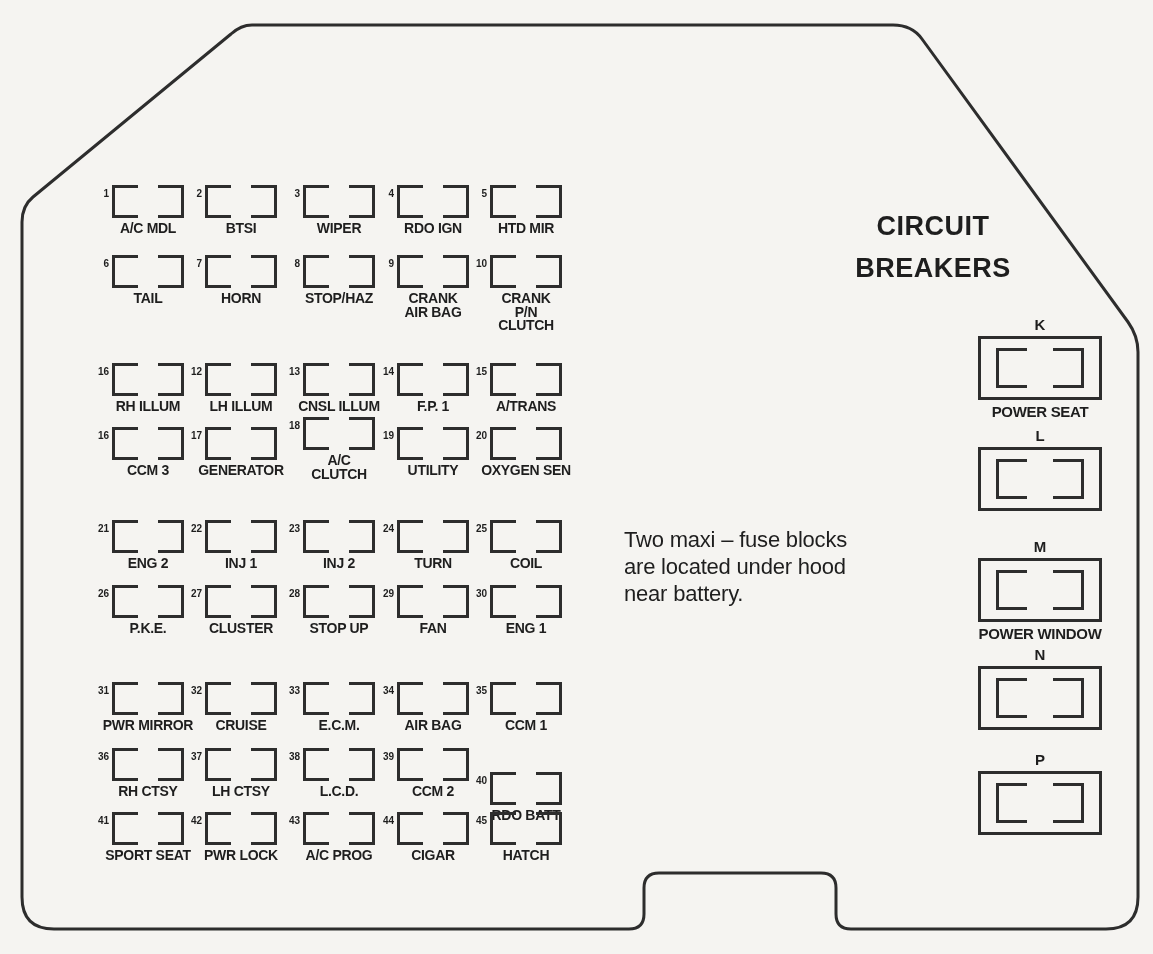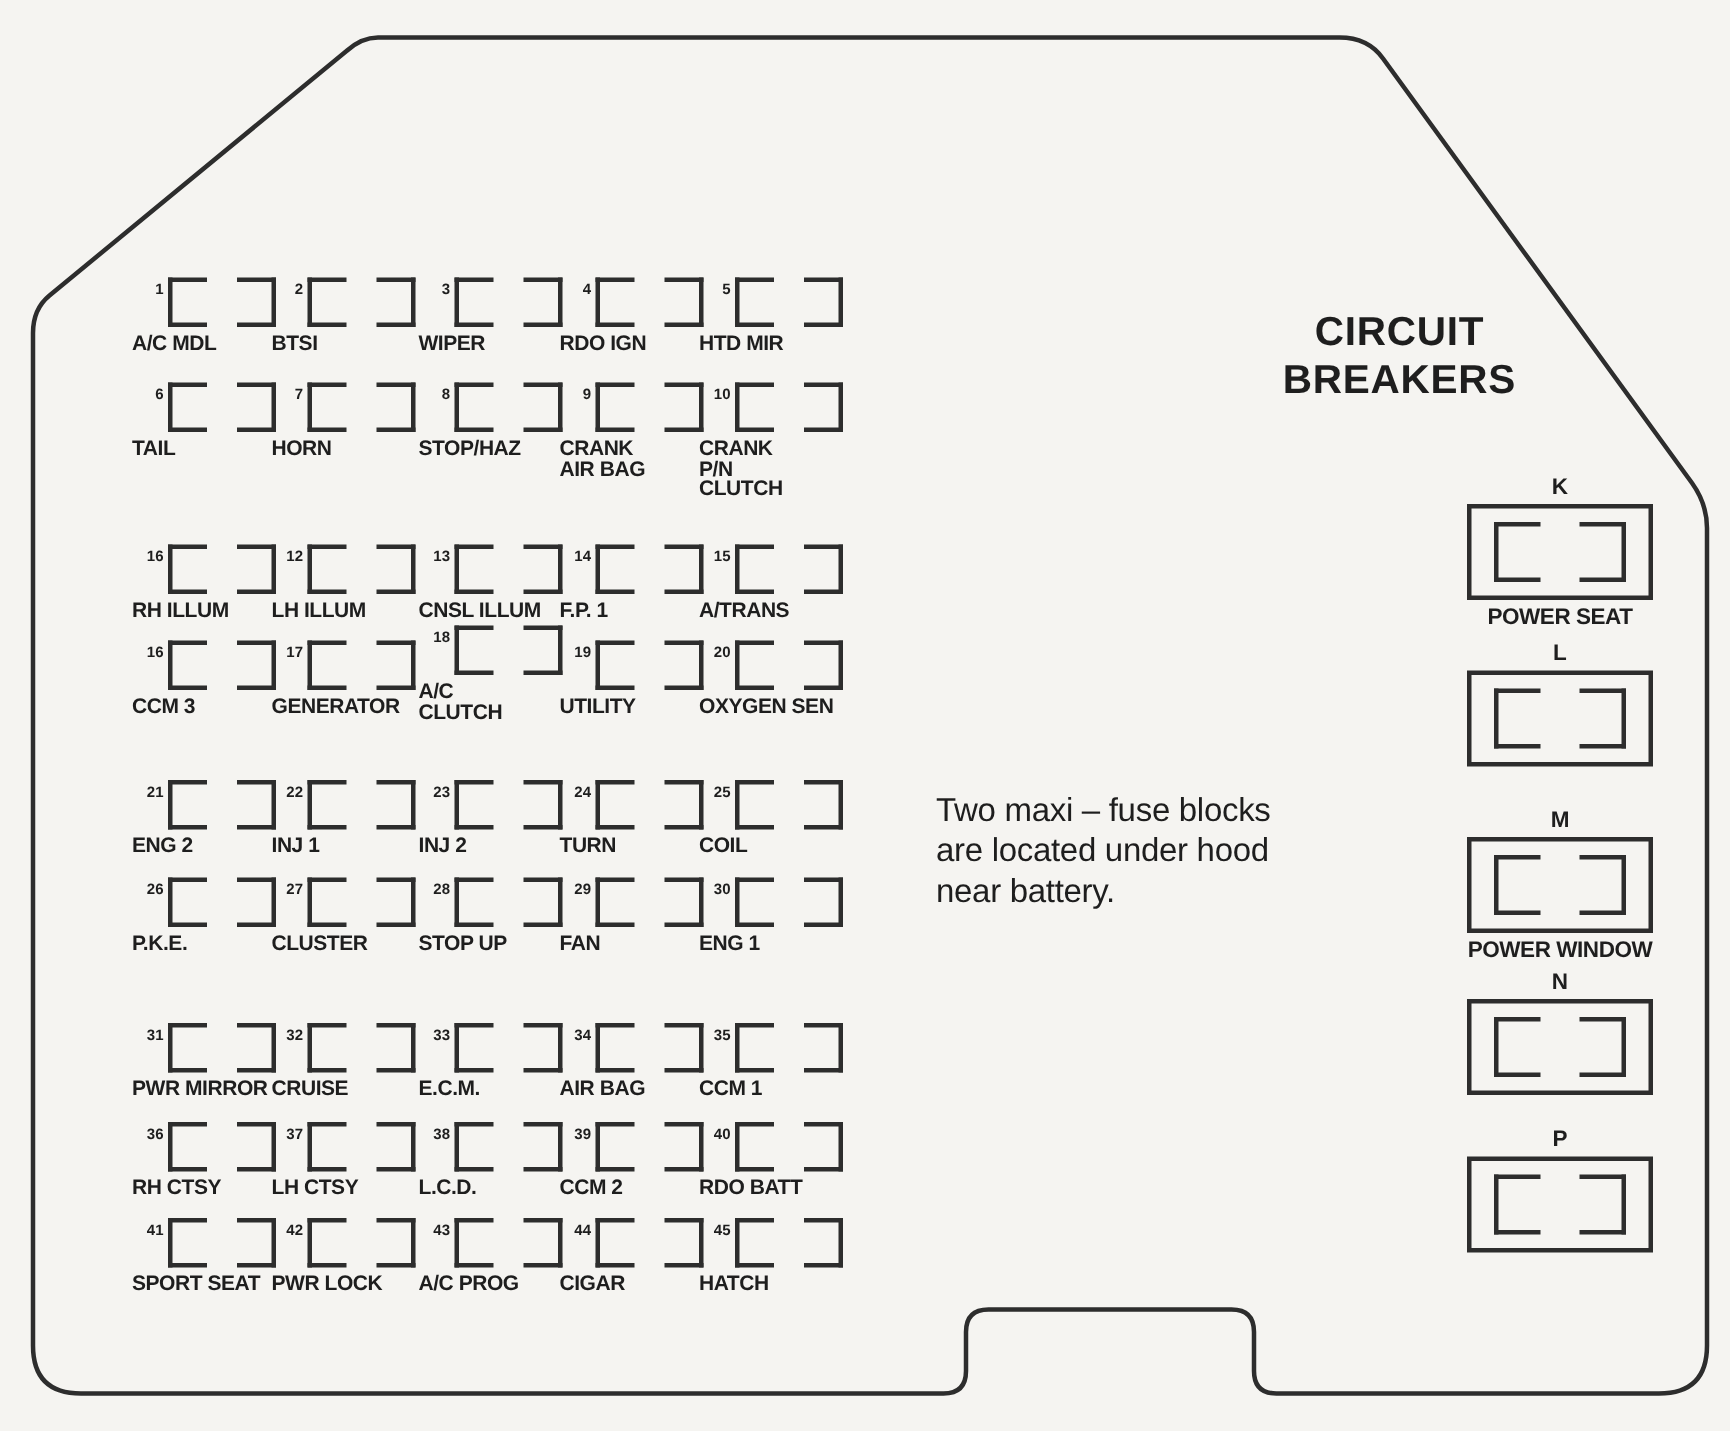--- a/index.html
+++ b/index.html
@@ -25,21 +25,21 @@
   .clip.right{border-left:none;}
   .fuse .clip{position:absolute;top:0;}
   .fuse .clip.left{left:0;}
   .fuse .clip.right{left:46px;}
   .fnum{
     position:absolute;left:-21px;top:4px;width:18px;
     text-align:right;font-size:10px;font-weight:bold;line-height:10px;
   }
   .flabel{
     position:absolute;top:37px;left:-24px;width:120px;
-    font-size:14px;font-weight:bold;
+    text-align:center;font-size:14px;font-weight:bold;
     line-height:13.5px;white-space:pre;letter-spacing:-0.3px;
   }
 
   
   .breaker{position:absolute;left:978px;width:124px;}
   .bletter{
     position:absolute;top:-20px;left:0;width:100%;text-align:center;
     font-size:15px;font-weight:bold;
   }
   .brect{
@@ -48,21 +48,21 @@
   }
   .brect .clip{width:31px;height:40px;}
   .bsub{
     position:absolute;top:67px;left:-23px;width:170px;text-align:center;
     font-size:15px;font-weight:bold;white-space:pre;letter-spacing:-0.3px;
   }
 
   
   .title{
     position:absolute;left:828px;top:205px;width:210px;
-    text-align:center;font-size:27px;font-weight:bold;line-height:32px;
+    text-align:center;font-size:27px;font-weight:bold;line-height:42px;
     white-space:pre;letter-spacing:0.5px;
   }
   .note{
     position:absolute;left:624px;top:526px;
     font-size:22px;font-weight:normal;line-height:27px;white-space:pre;
     letter-spacing:-0.2px;
   }
 </style>
 </head>
 <body>
@@ -324,21 +324,21 @@
       <span class="clip left"></span>
       <span class="clip right"></span>
       <span class="flabel">L.C.D.</span>
     </div>
     <div class="fuse" style="left: 397px; top: 748px;">
       <span class="fnum">39</span>
       <span class="clip left"></span>
       <span class="clip right"></span>
       <span class="flabel">CCM 2</span>
     </div>
-    <div class="fuse" style="left: 490px; top: 748px;">
+    <div class="fuse" style="left: 490px; top: 772px;">
       <span class="fnum">40</span>
       <span class="clip left"></span>
       <span class="clip right"></span>
       <span class="flabel">RDO BATT</span>
     </div>
     <div class="fuse" style="left: 112px; top: 812px;">
       <span class="fnum">41</span>
       <span class="clip left"></span>
       <span class="clip right"></span>
       <span class="flabel">SPORT SEAT</span>

